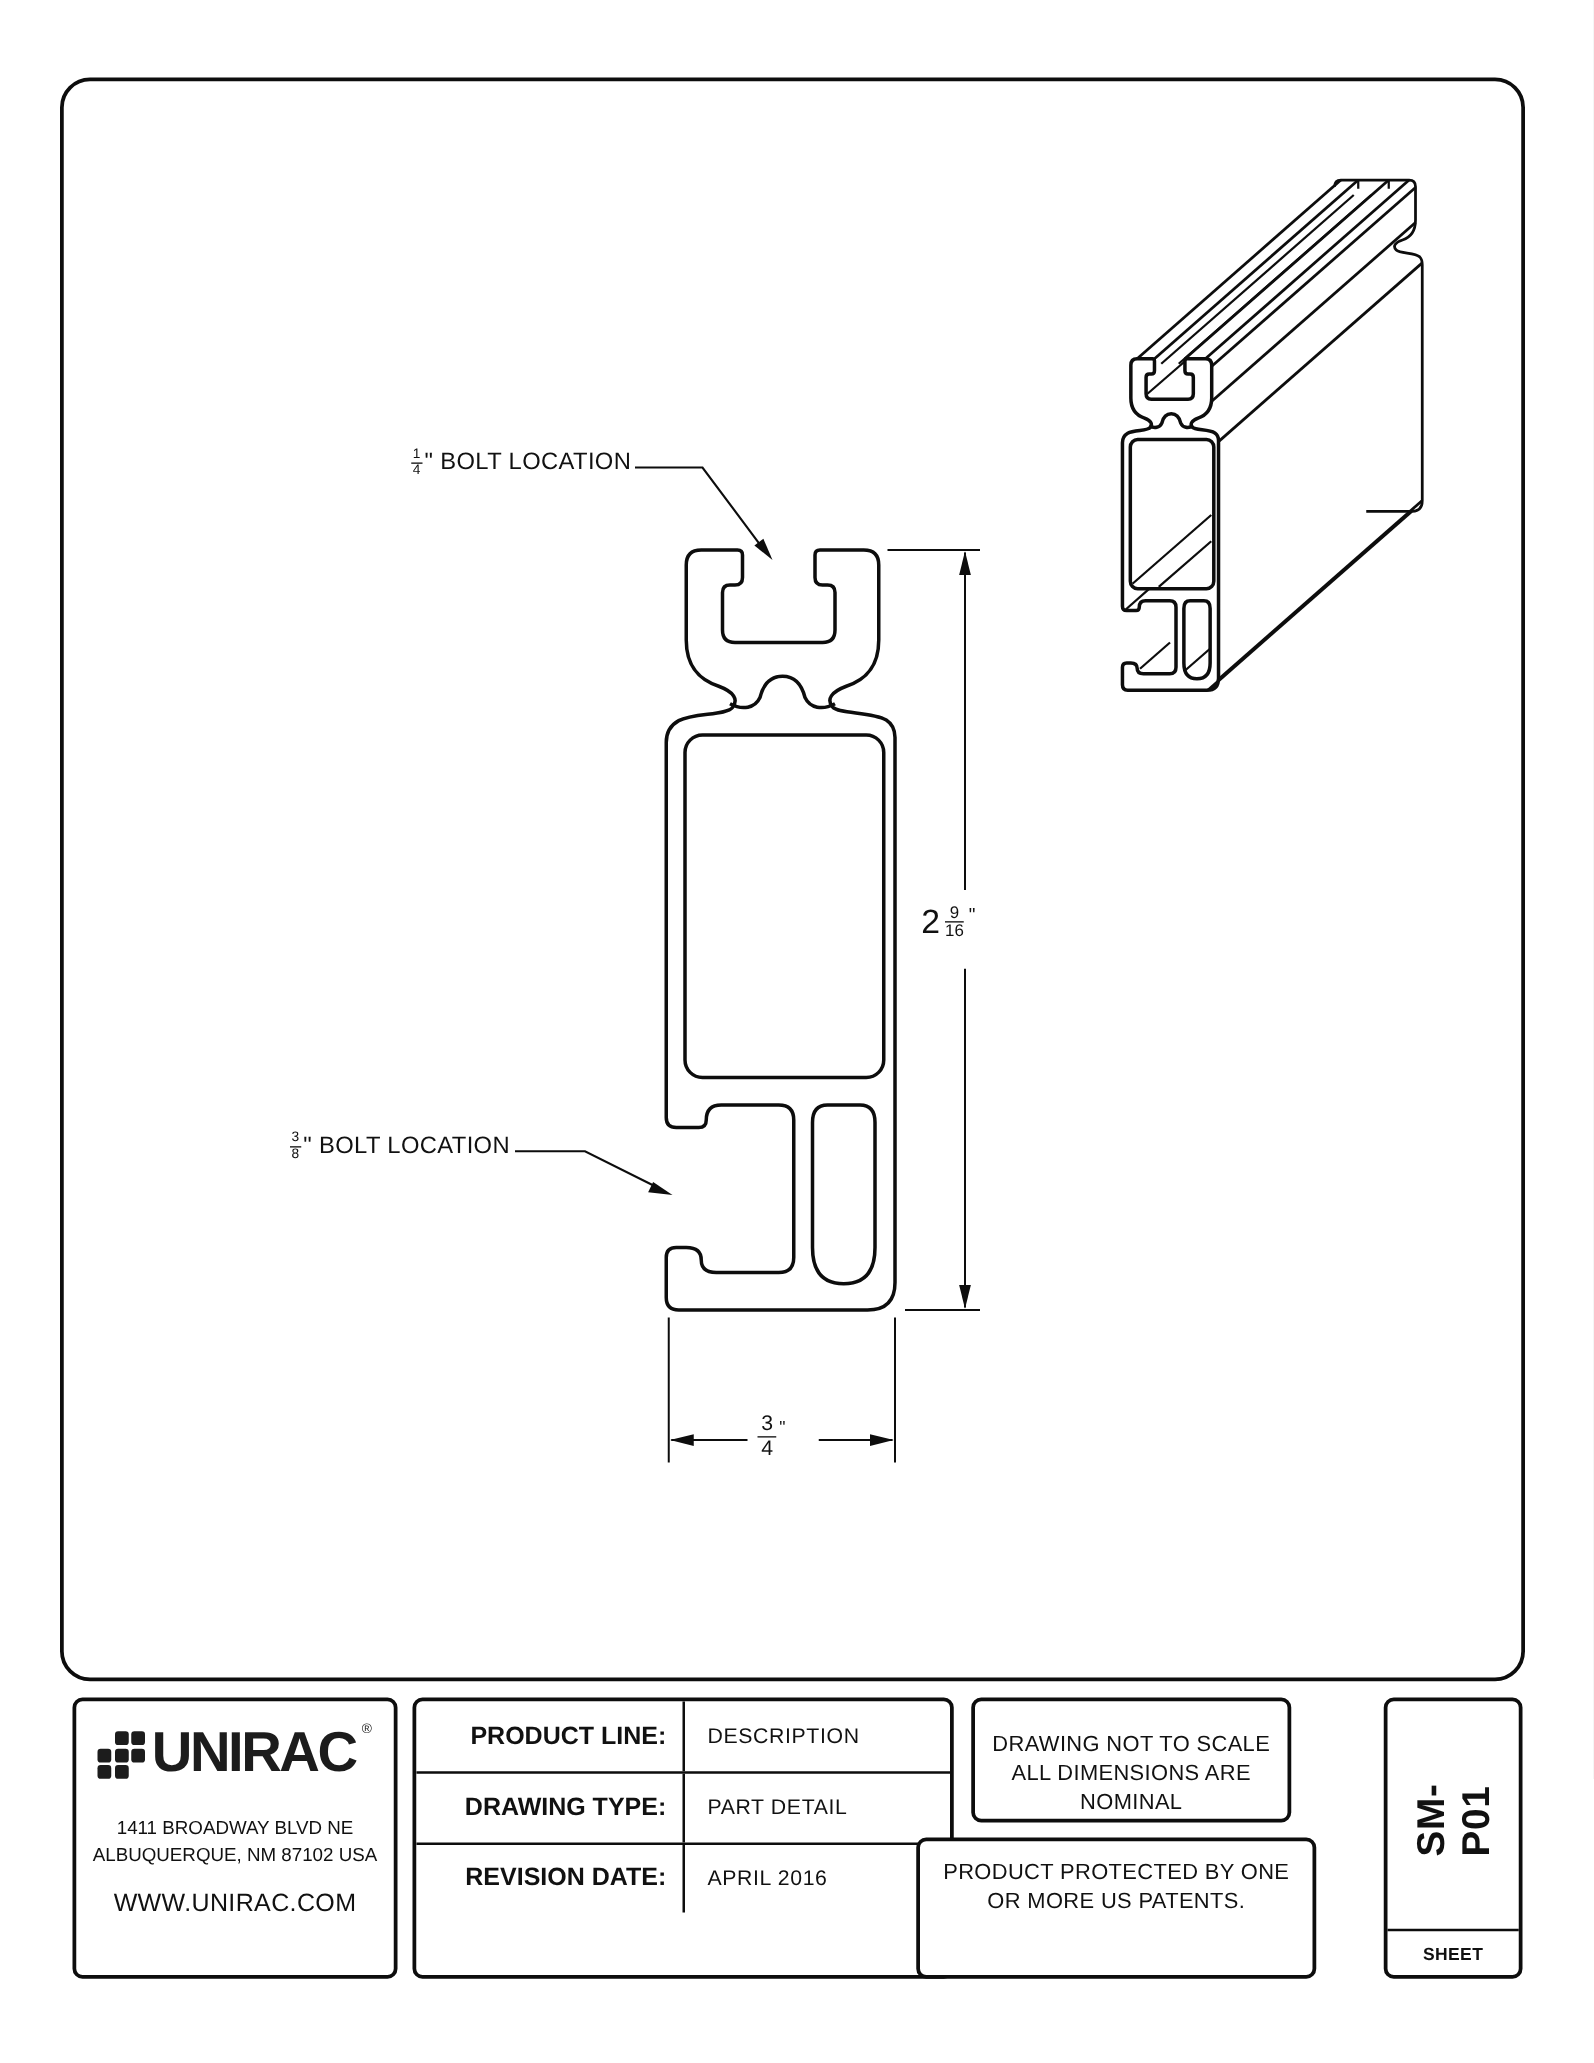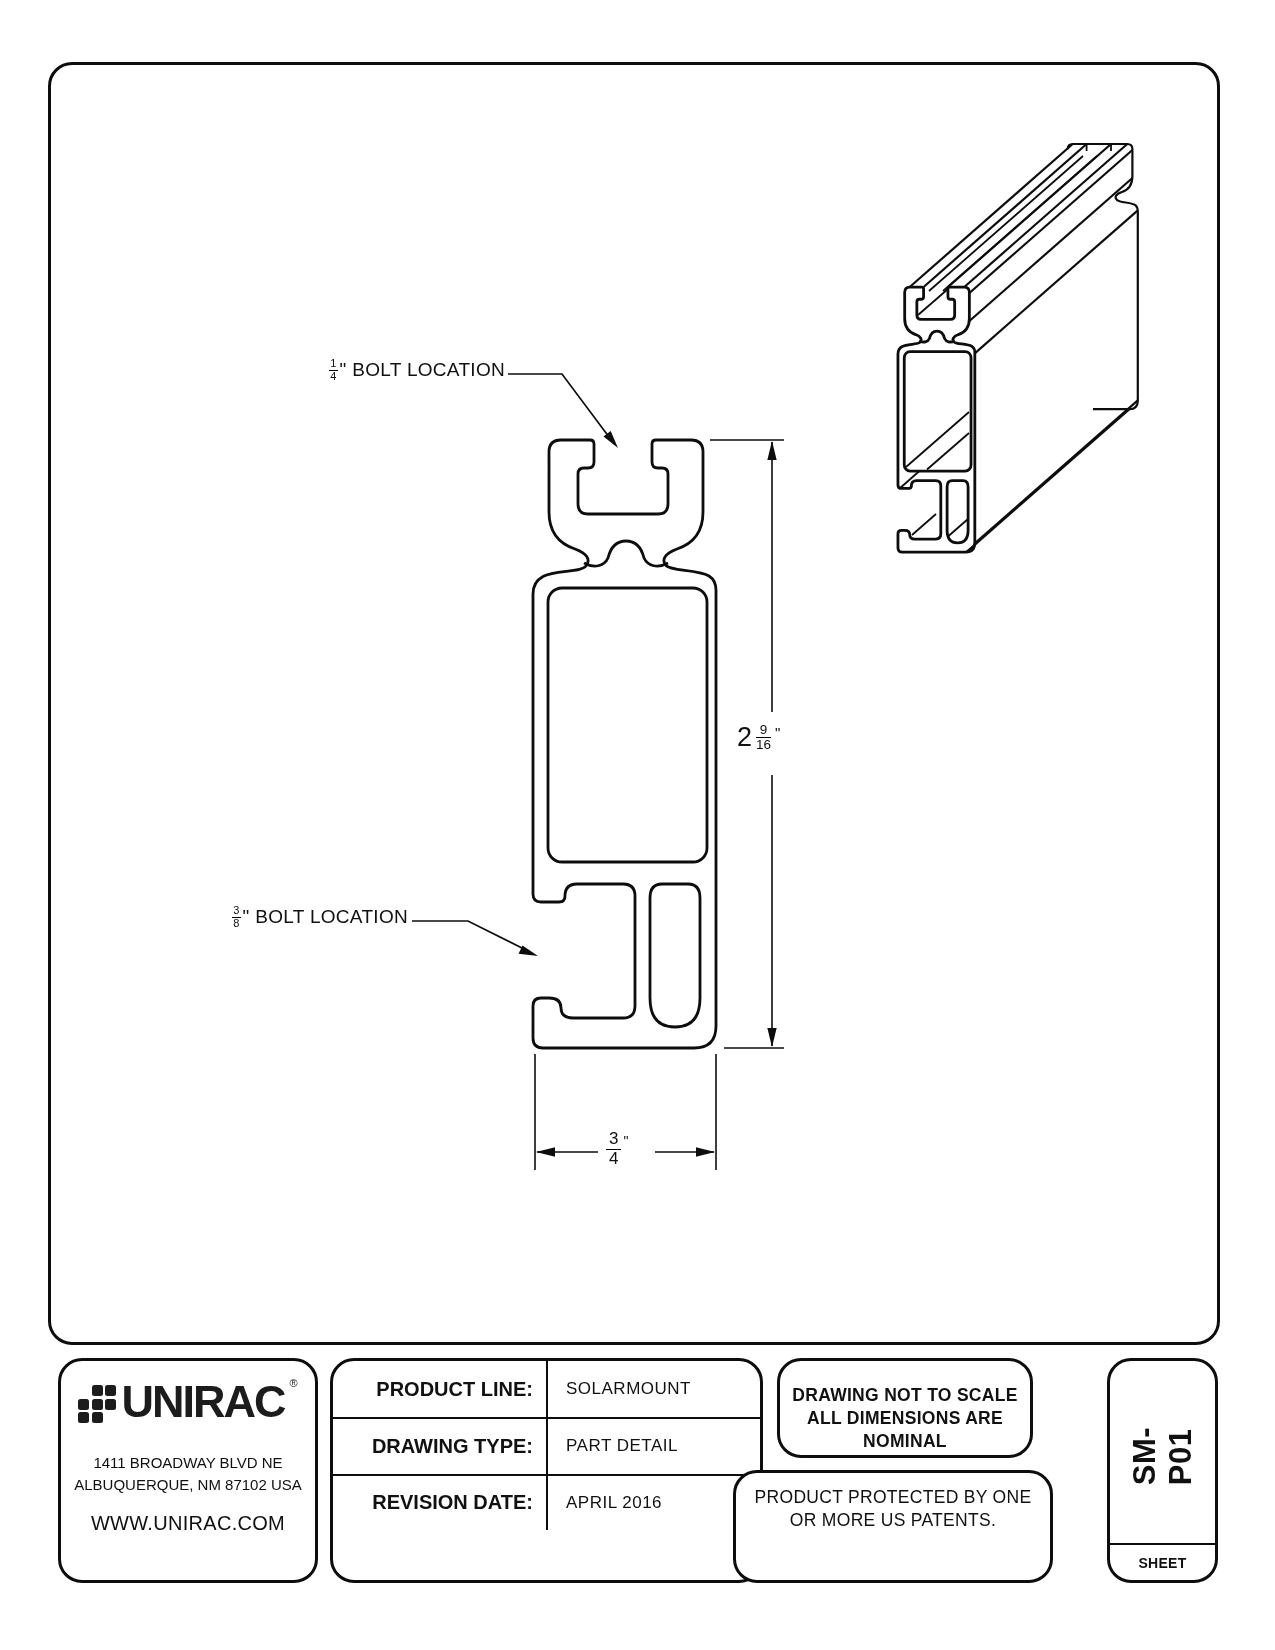--- a/index.html
+++ b/index.html
@@ -1,21 +1,21 @@
 <!DOCTYPE html>
 <html><head>
 <meta charset="utf-8">
 <style>
   html,body{margin:0;padding:0;background:#e8e8e8;}
   .page{
     position:relative;width:1275px;height:1650px;background:#ffffff;
     font-family:"Liberation Sans",sans-serif;color:#111;overflow:hidden;
     margin:0 auto;
   }
-  .box{position:absolute;border:3px solid #0d0d0d;border-radius:24px;background:#fff;box-sizing:border-box;}
+  .box{position:absolute;border:3px solid #0d0d0d;border-radius:8px;background:#fff;box-sizing:border-box;}
   #main-area{left:48px;top:62px;width:1172px;height:1283px;border-radius:24px;}
   svg.lines{position:absolute;left:0;top:0;width:1275px;height:1650px;pointer-events:none;}
   .overlay{position:absolute;display:flex;align-items:center;white-space:nowrap;}
 
   
   .frac{display:inline-block;text-align:center;line-height:1.05;font-size:11px;vertical-align:middle;}
   .frac .n{display:block;border-bottom:1.5px solid #000;padding:0 1px;}
   .frac .d{display:block;}
   .bolt-label{font-size:19px;letter-spacing:.3px;justify-content:flex-end;gap:1px;}
   .bolt-label .frac{font-size:11px;margin-right:1px;}
@@ -25,21 +25,21 @@
   .dim-h .unit{font-size:15px;align-self:flex-start;margin-top:2px;}
   .dim-w{flex-direction:row;gap:2px;}
   .dim-w .frac{font-size:17px;}
   .dim-w .frac .n{padding:0 3px 1px 3px;}
   .dim-w .unit{font-size:14px;align-self:flex-start;margin-top:3px;}
 
   
   .tb{top:1358px;height:225px;}
   #logo-box{left:58px;width:260px;}
   #table-box{left:330px;width:433px;padding:0;overflow:hidden;}
-  #notice1{left:777px;top:1358px;width:256px;height:100px;font-weight:bold;}
+  #notice1{left:777px;top:1358px;width:256px;height:100px;}
   #notice2{left:733px;top:1470px;width:320px;height:113px;}
   #sheet-box{left:1107px;width:111px;}
 
   #logo-box .logo-row{display:flex;align-items:flex-start;justify-content:center;margin-top:18px;gap:5px;}
   .logo-mark{display:grid;grid-template-columns:repeat(3,11px);grid-auto-rows:11px;gap:2.5px;margin-top:6px;}
   .logo-mark i{background:#1c1c1c;border-radius:2.5px;}
   .logo-mark i.off{background:transparent;}
   .logo-text{font-size:45px;font-weight:bold;letter-spacing:-2px;color:#1c1c1c;line-height:1;}
   .reg{font-size:11px;margin-top:-2px;color:#1c1c1c;}
   .addr{margin-top:28px;text-align:center;font-size:15px;line-height:22px;}
@@ -205,21 +205,21 @@
     <div class="addr">
       <div>1411 BROADWAY BLVD NE</div>
       <div>ALBUQUERQUE, NM 87102 USA</div>
     </div>
     <div class="website">WWW.UNIRAC.COM</div>
   </div>
 
   <div class="box tb" id="table-box">
     <div class="trow">
       <div class="tlabel">PRODUCT LINE:</div>
-      <div class="tvalue">SOLARMOUNT</div>
+      <div class="tvalue">DESCRIPTION</div>
     </div>
     <div class="trow">
       <div class="tlabel">DRAWING TYPE:</div>
       <div class="tvalue">PART DETAIL</div>
     </div>
     <div class="trow">
       <div class="tlabel">REVISION DATE:</div>
       <div class="tvalue">APRIL 2016</div>
     </div>
   </div>

